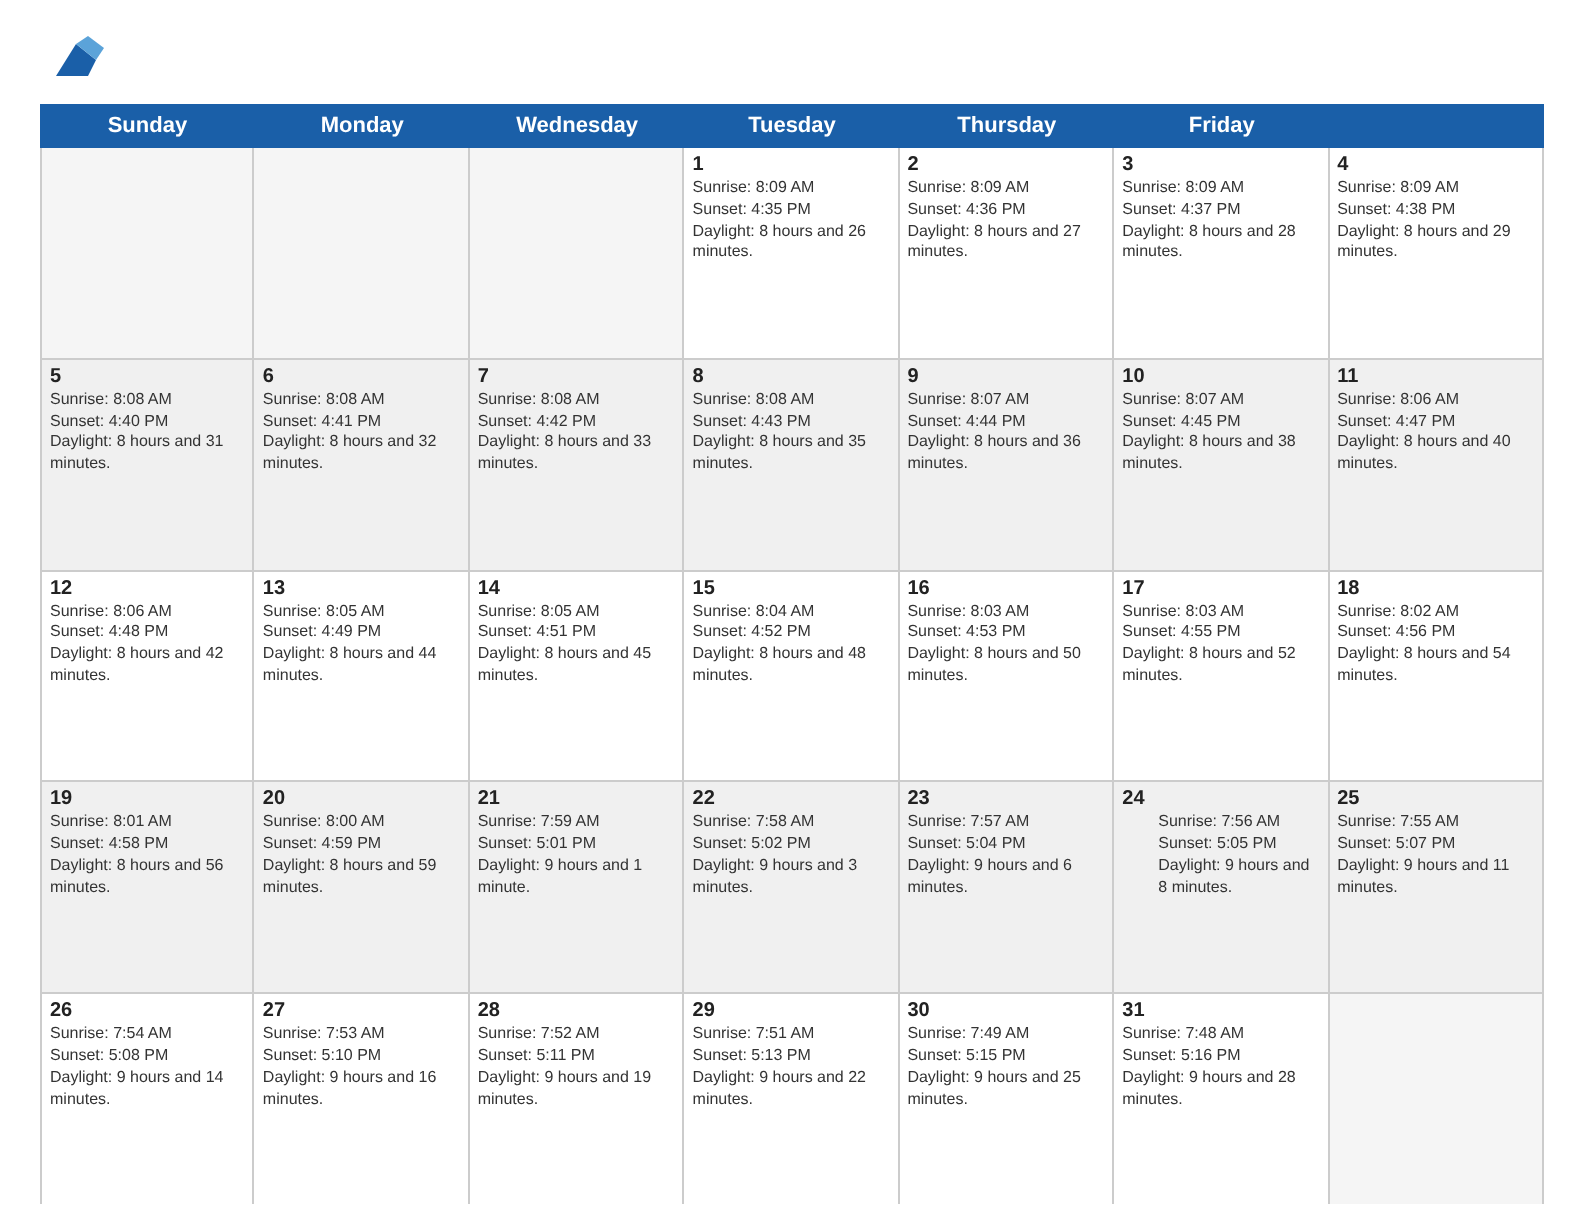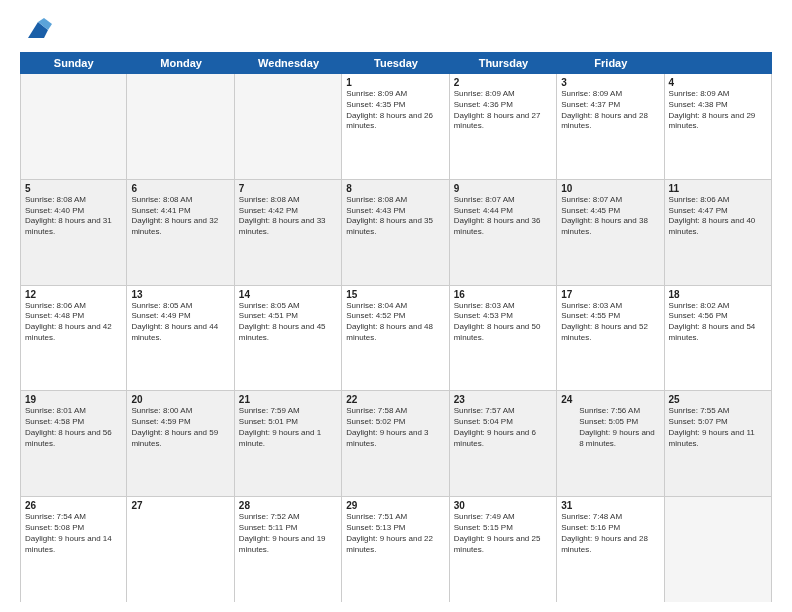--- a/index.html
+++ b/index.html
@@ -315,20 +315,23 @@
         </div>
         <div class="cal-row">
           <div class="cal-cell">
             <div class="day-num">26</div>
             <div class="day-info" style="white-space: pre-line;">Sunrise: 7:54 AM
 Sunset: 5:08 PM
 Daylight: 9 hours and 14 minutes.</div>
           </div>
           <div class="cal-cell">
             <div class="day-num">27</div>
+            <div class="day-info" style="white-space: pre-line;">Sunrise: 7:53 AM
+Sunset: 5:10 PM
+Daylight: 9 hours and 16 minutes.</div>
           </div>
           <div class="cal-cell">
             <div class="day-num">28</div>
             <div class="day-info" style="white-space: pre-line;">Sunrise: 7:52 AM
 Sunset: 5:11 PM
 Daylight: 9 hours and 19 minutes.</div>
           </div>
           <div class="cal-cell">
             <div class="day-num">29</div>
             <div class="day-info" style="white-space: pre-line;">Sunrise: 7:51 AM

